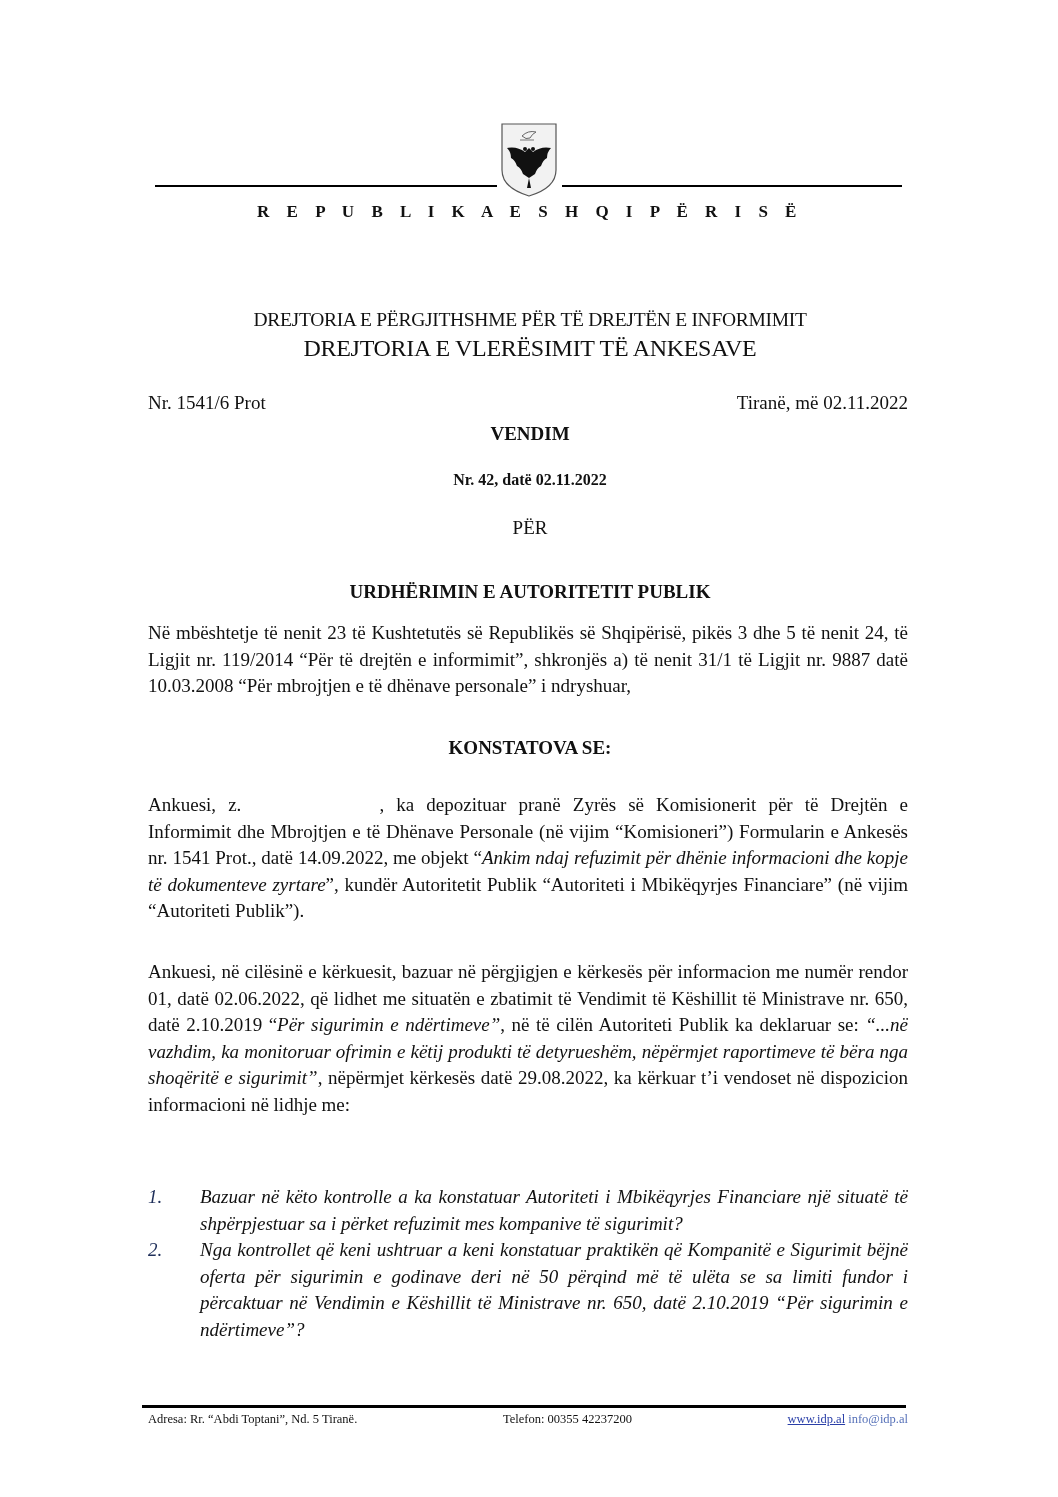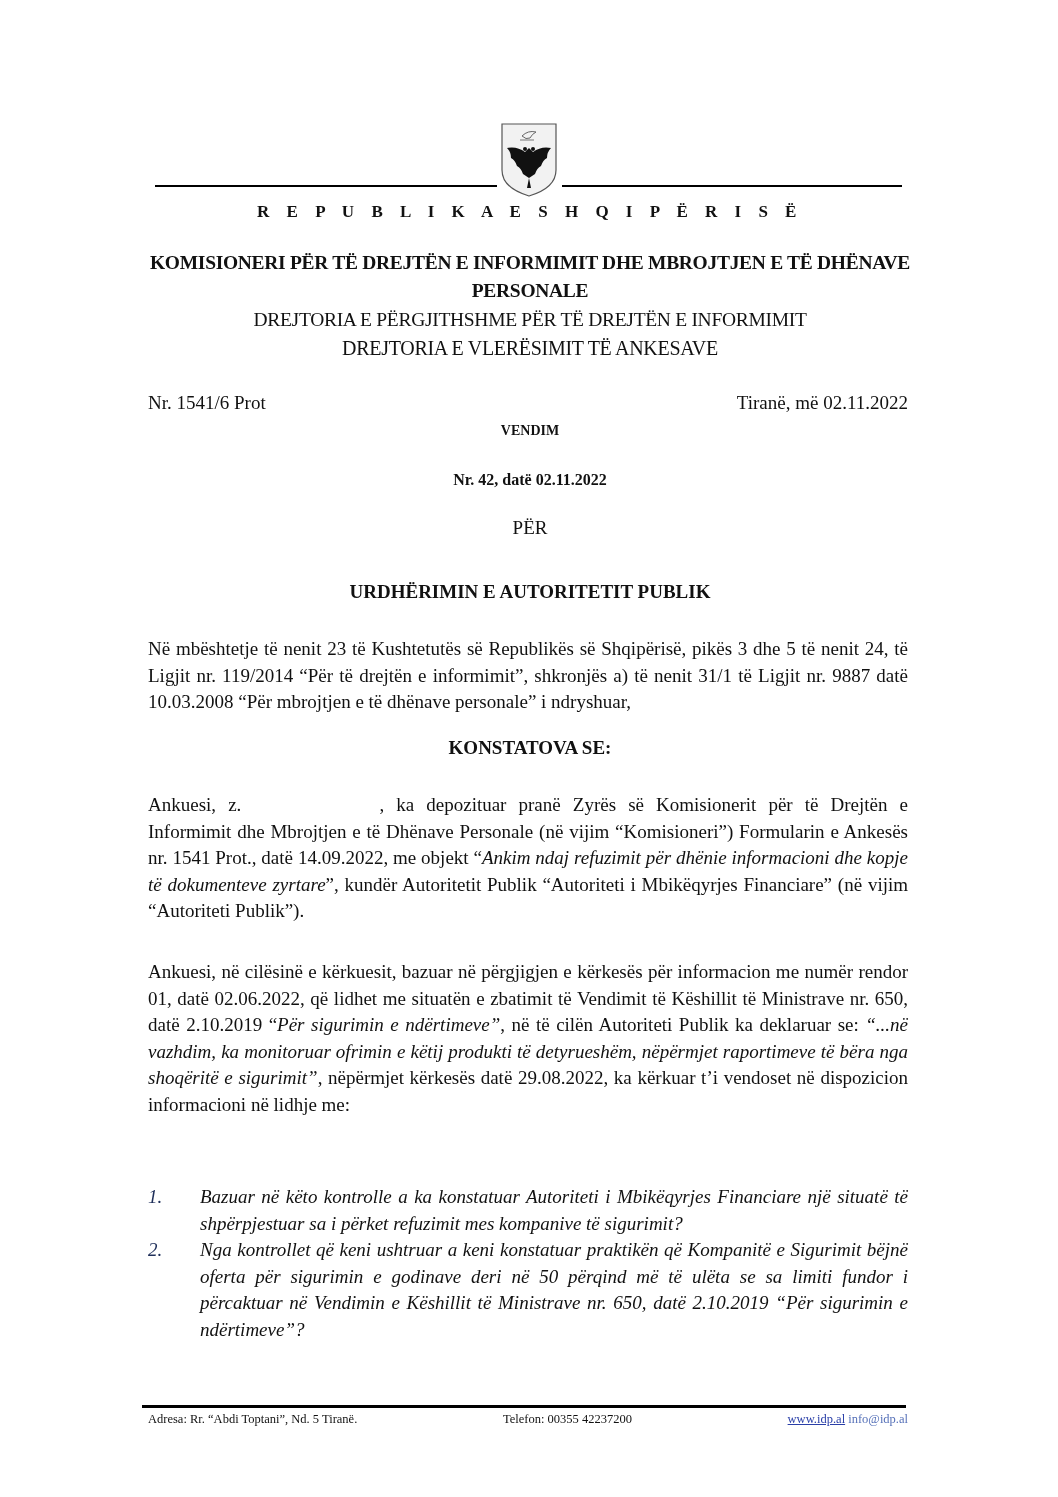--- a/index.html
+++ b/index.html
@@ -9,35 +9,35 @@
 
     .emblem { position: absolute; left: 500px; top: 122px; width: 58px; height: 76px; }
     .hdr-line { position: absolute; top: 185px; height: 2px; background: #000; }
     .hdr-line.left { left: 155px; width: 342px; }
     .hdr-line.right { left: 562px; width: 340px; }
 
     .center { position: absolute; left: 140px; width: 780px; text-align: center; }
     .republika { top: 202px; font-size: 17px; font-weight: bold; letter-spacing: 6.5px; }
     .inst { top: 249px; font-size: 19.5px; font-weight: bold; line-height: 28px; letter-spacing: -0.3px; }
     .dir1 { top: 306px; font-size: 19.5px; line-height: 28px; letter-spacing: -0.3px; }
-    .dir2 { top: 334px; font-size: 20px; line-height: 28px; letter-spacing: -0.3px; }
+    .dir2 { top: 334px; font-size: 24px; line-height: 28px; letter-spacing: -0.3px; }
 
     .row { position: absolute; left: 148px; width: 760px; top: 392px; font-size: 19px; }
     .row .l { position: absolute; left: 0; }
     .row .r { position: absolute; right: 0; }
 
-    .vendim { top: 423px; font-size: 14px; font-weight: bold; }
+    .vendim { top: 423px; font-size: 19px; font-weight: bold; }
     .nr42 { top: 471px; font-size: 16px; font-weight: bold; }
     .per { top: 517px; font-size: 19px; font-weight: normal; }
     .urd { top: 565px; font-size: 19px; font-weight: bold; margin-top: 16px; }
     .konst { top: 737px; font-size: 19px; font-weight: bold; }
 
     .para { position: absolute; left: 148px; width: 760px; font-size: 19px; line-height: 26.5px;
             text-align: justify; }
-    .p1 { top: 636px; }
+    .p1 { top: 620px; }
     .p2 { top: 792px; }
     .p3 { top: 959px; }
     .redact { display: inline-block; width: 126px; }
 
     .list { position: absolute; left: 148px; width: 760px; top: 1184px; font-size: 19px; line-height: 26.5px; }
     .li { position: relative; padding-left: 52px; text-align: justify; font-style: italic; }
     .li .num { position: absolute; left: 0; top: 0; color: #1f2f5a; }
 
     .ftr-line { position: absolute; left: 142px; width: 764px; top: 1405px; height: 3px; background: #000; }
     .ftr { position: absolute; top: 1412px; font-size: 12.5px; color: #111; }
@@ -58,21 +58,20 @@
     <path d="M22 14 q6 -6 14 -4 q-4 2 -6 6 q-4 2 -8 -2 z" fill="none" stroke="#666" stroke-width="1"></path>
     <path d="M20 18 h14" stroke="#777" stroke-width="1"></path>
     <path d="M29 26 l-4 4 q-8 -6 -18 -4 q4 4 4 10 q4 2 6 8 q4 2 6 8 l6 4 l-2 10 h4 l-2 -10 l6 -4 q2 -6 6 -8 q2 -6 6 -8 q0 -6 4 -10 q-10 -2 -18 4 z" fill="#111"></path>
     <circle cx="25" cy="27" r="2" fill="#111"></circle>
     <circle cx="33" cy="27" r="2" fill="#111"></circle>
   </svg>
   <div class="hdr-line left"></div>
   <div class="hdr-line right"></div>
 
   <div class="center republika">R E P U B L I K A   E   S H Q I P Ë R I S Ë</div>
-  <div class="center inst">KOMISIONERI PËR TË DREJTËN E INFORMIMIT DHE MBROJTJEN E TË DHËNAVE PERSONALE</div>
   <div class="center dir1">DREJTORIA E PËRGJITHSHME PËR TË DREJTËN E INFORMIMIT</div>
   <div class="center dir2">DREJTORIA E VLERËSIMIT TË ANKESAVE</div>
 
   <div class="row">
     <span class="l">Nr. 1541/6 Prot</span>
     <span class="r">Tiranë, më 02.11.2022</span>
   </div>
 
   <div class="center vendim">VENDIM</div>
   <div class="center nr42">Nr. 42, datë  02.11.2022</div>

